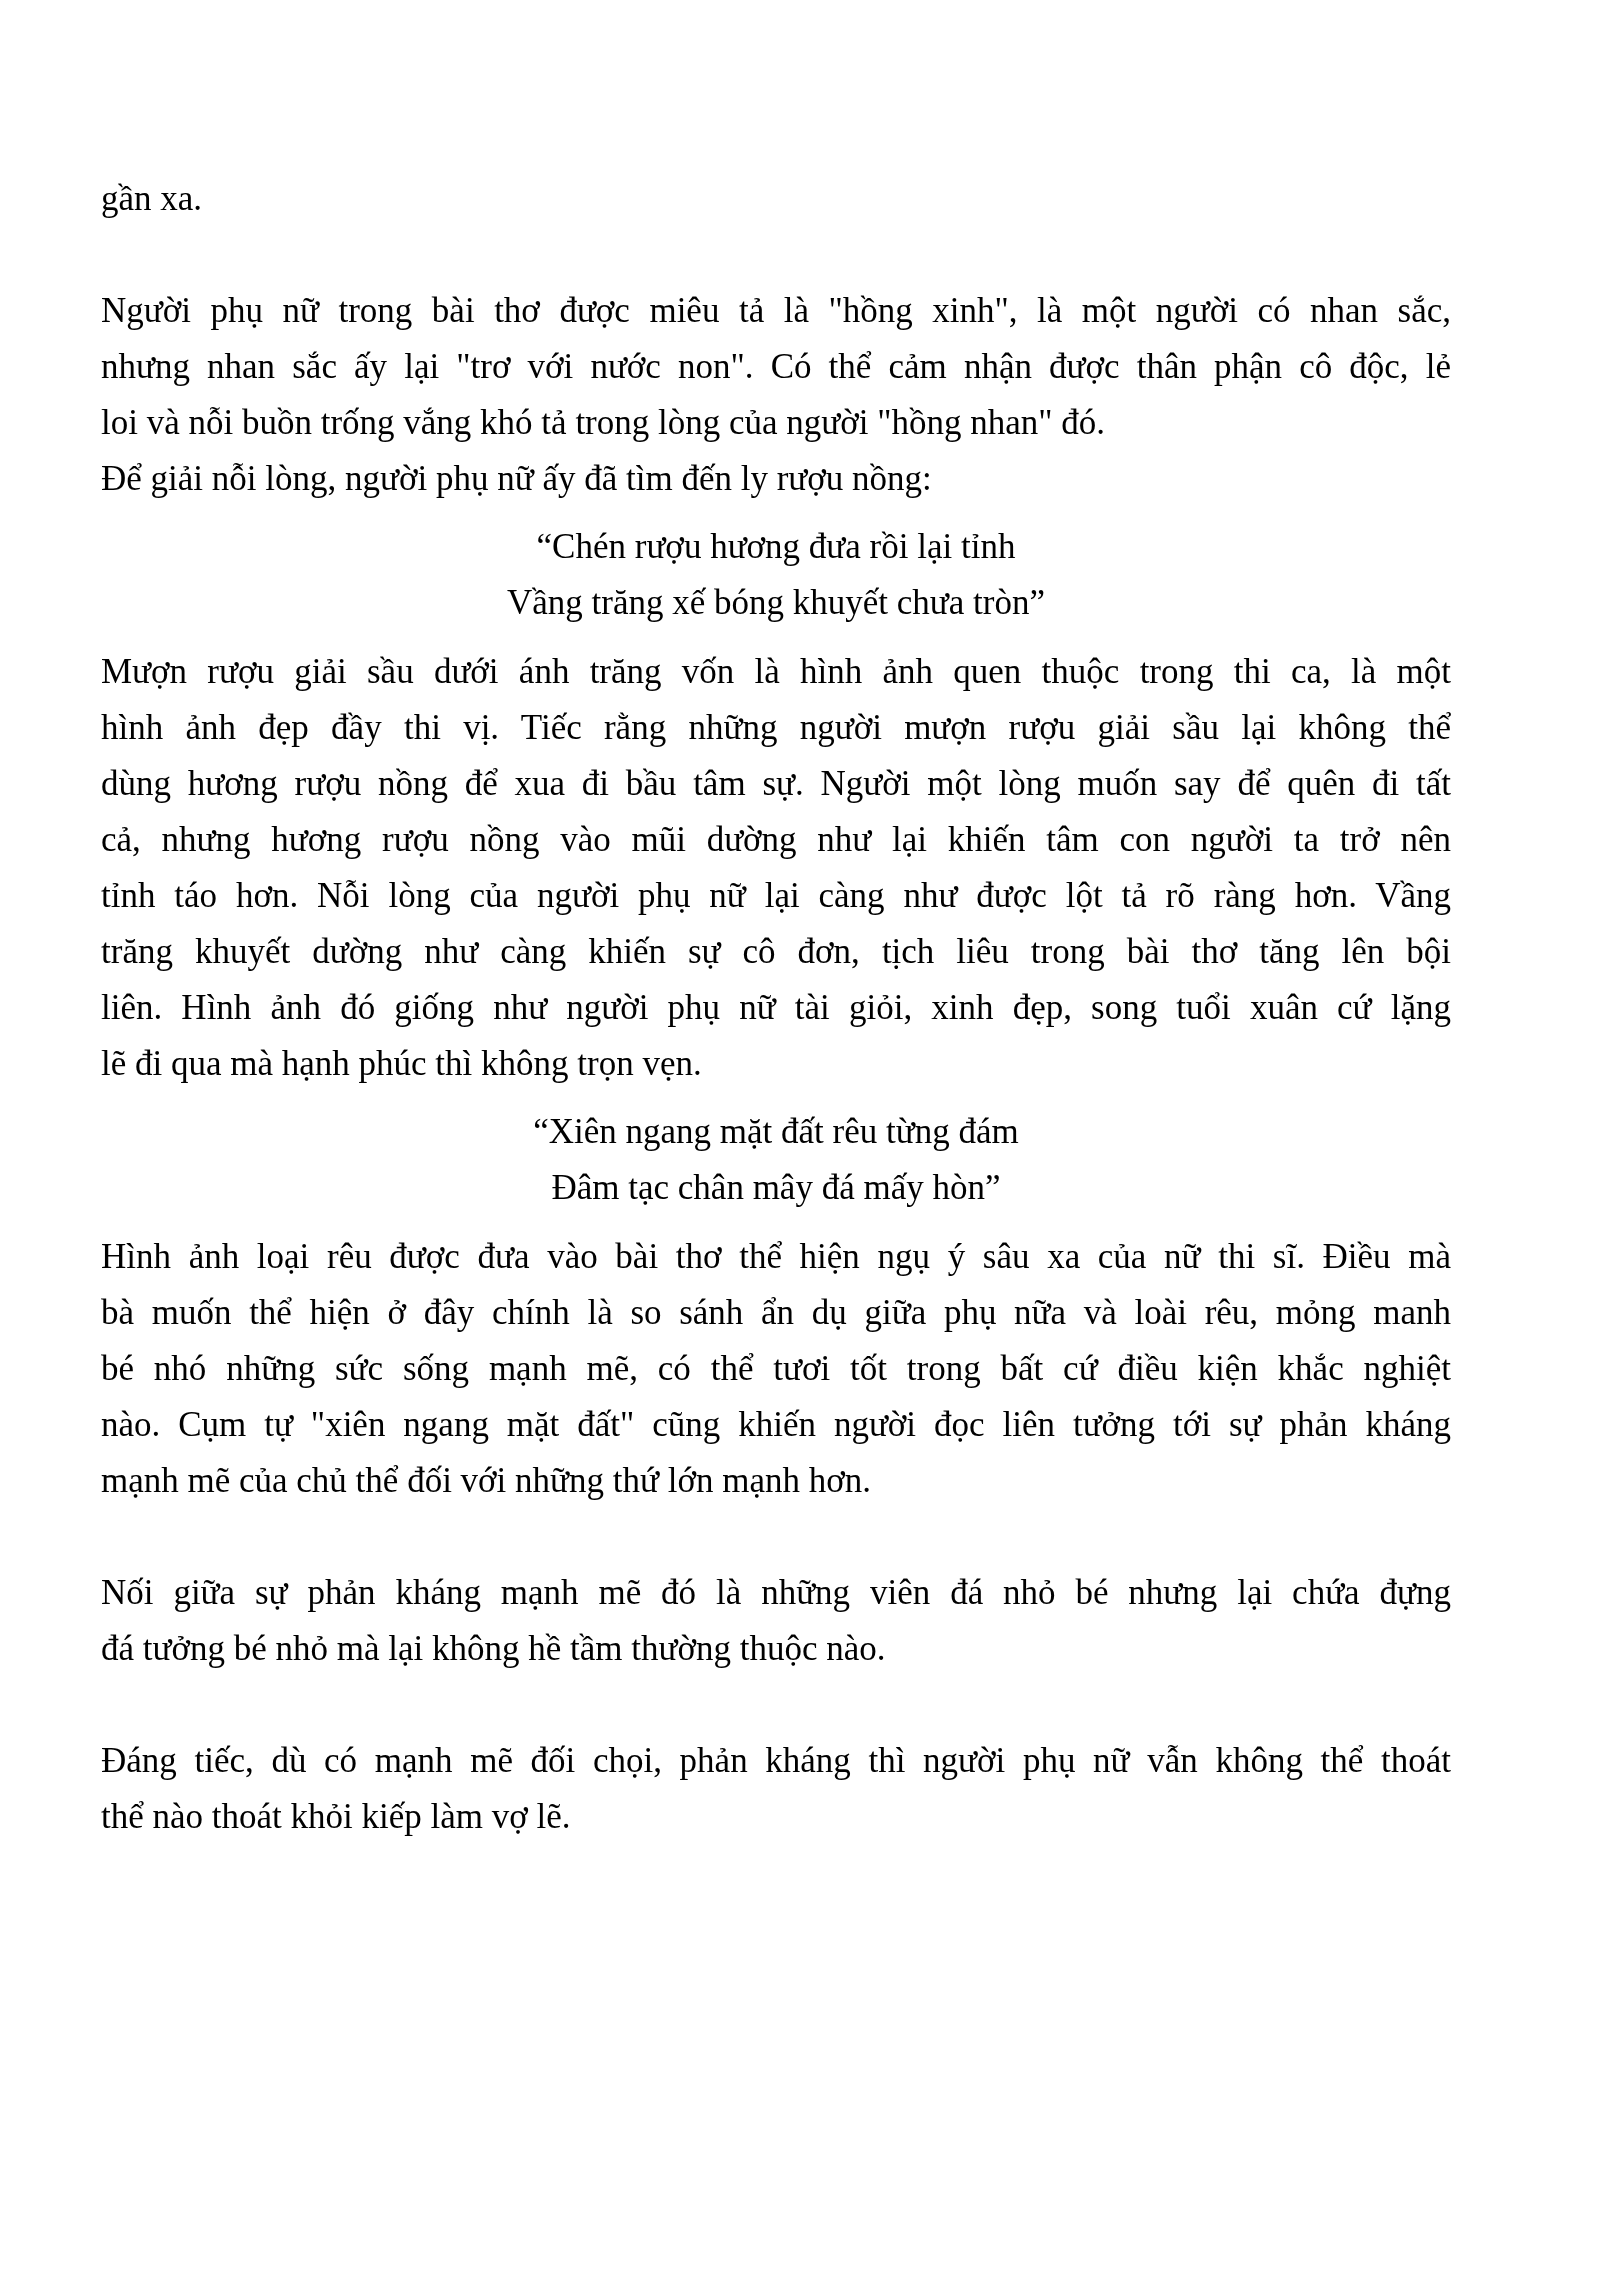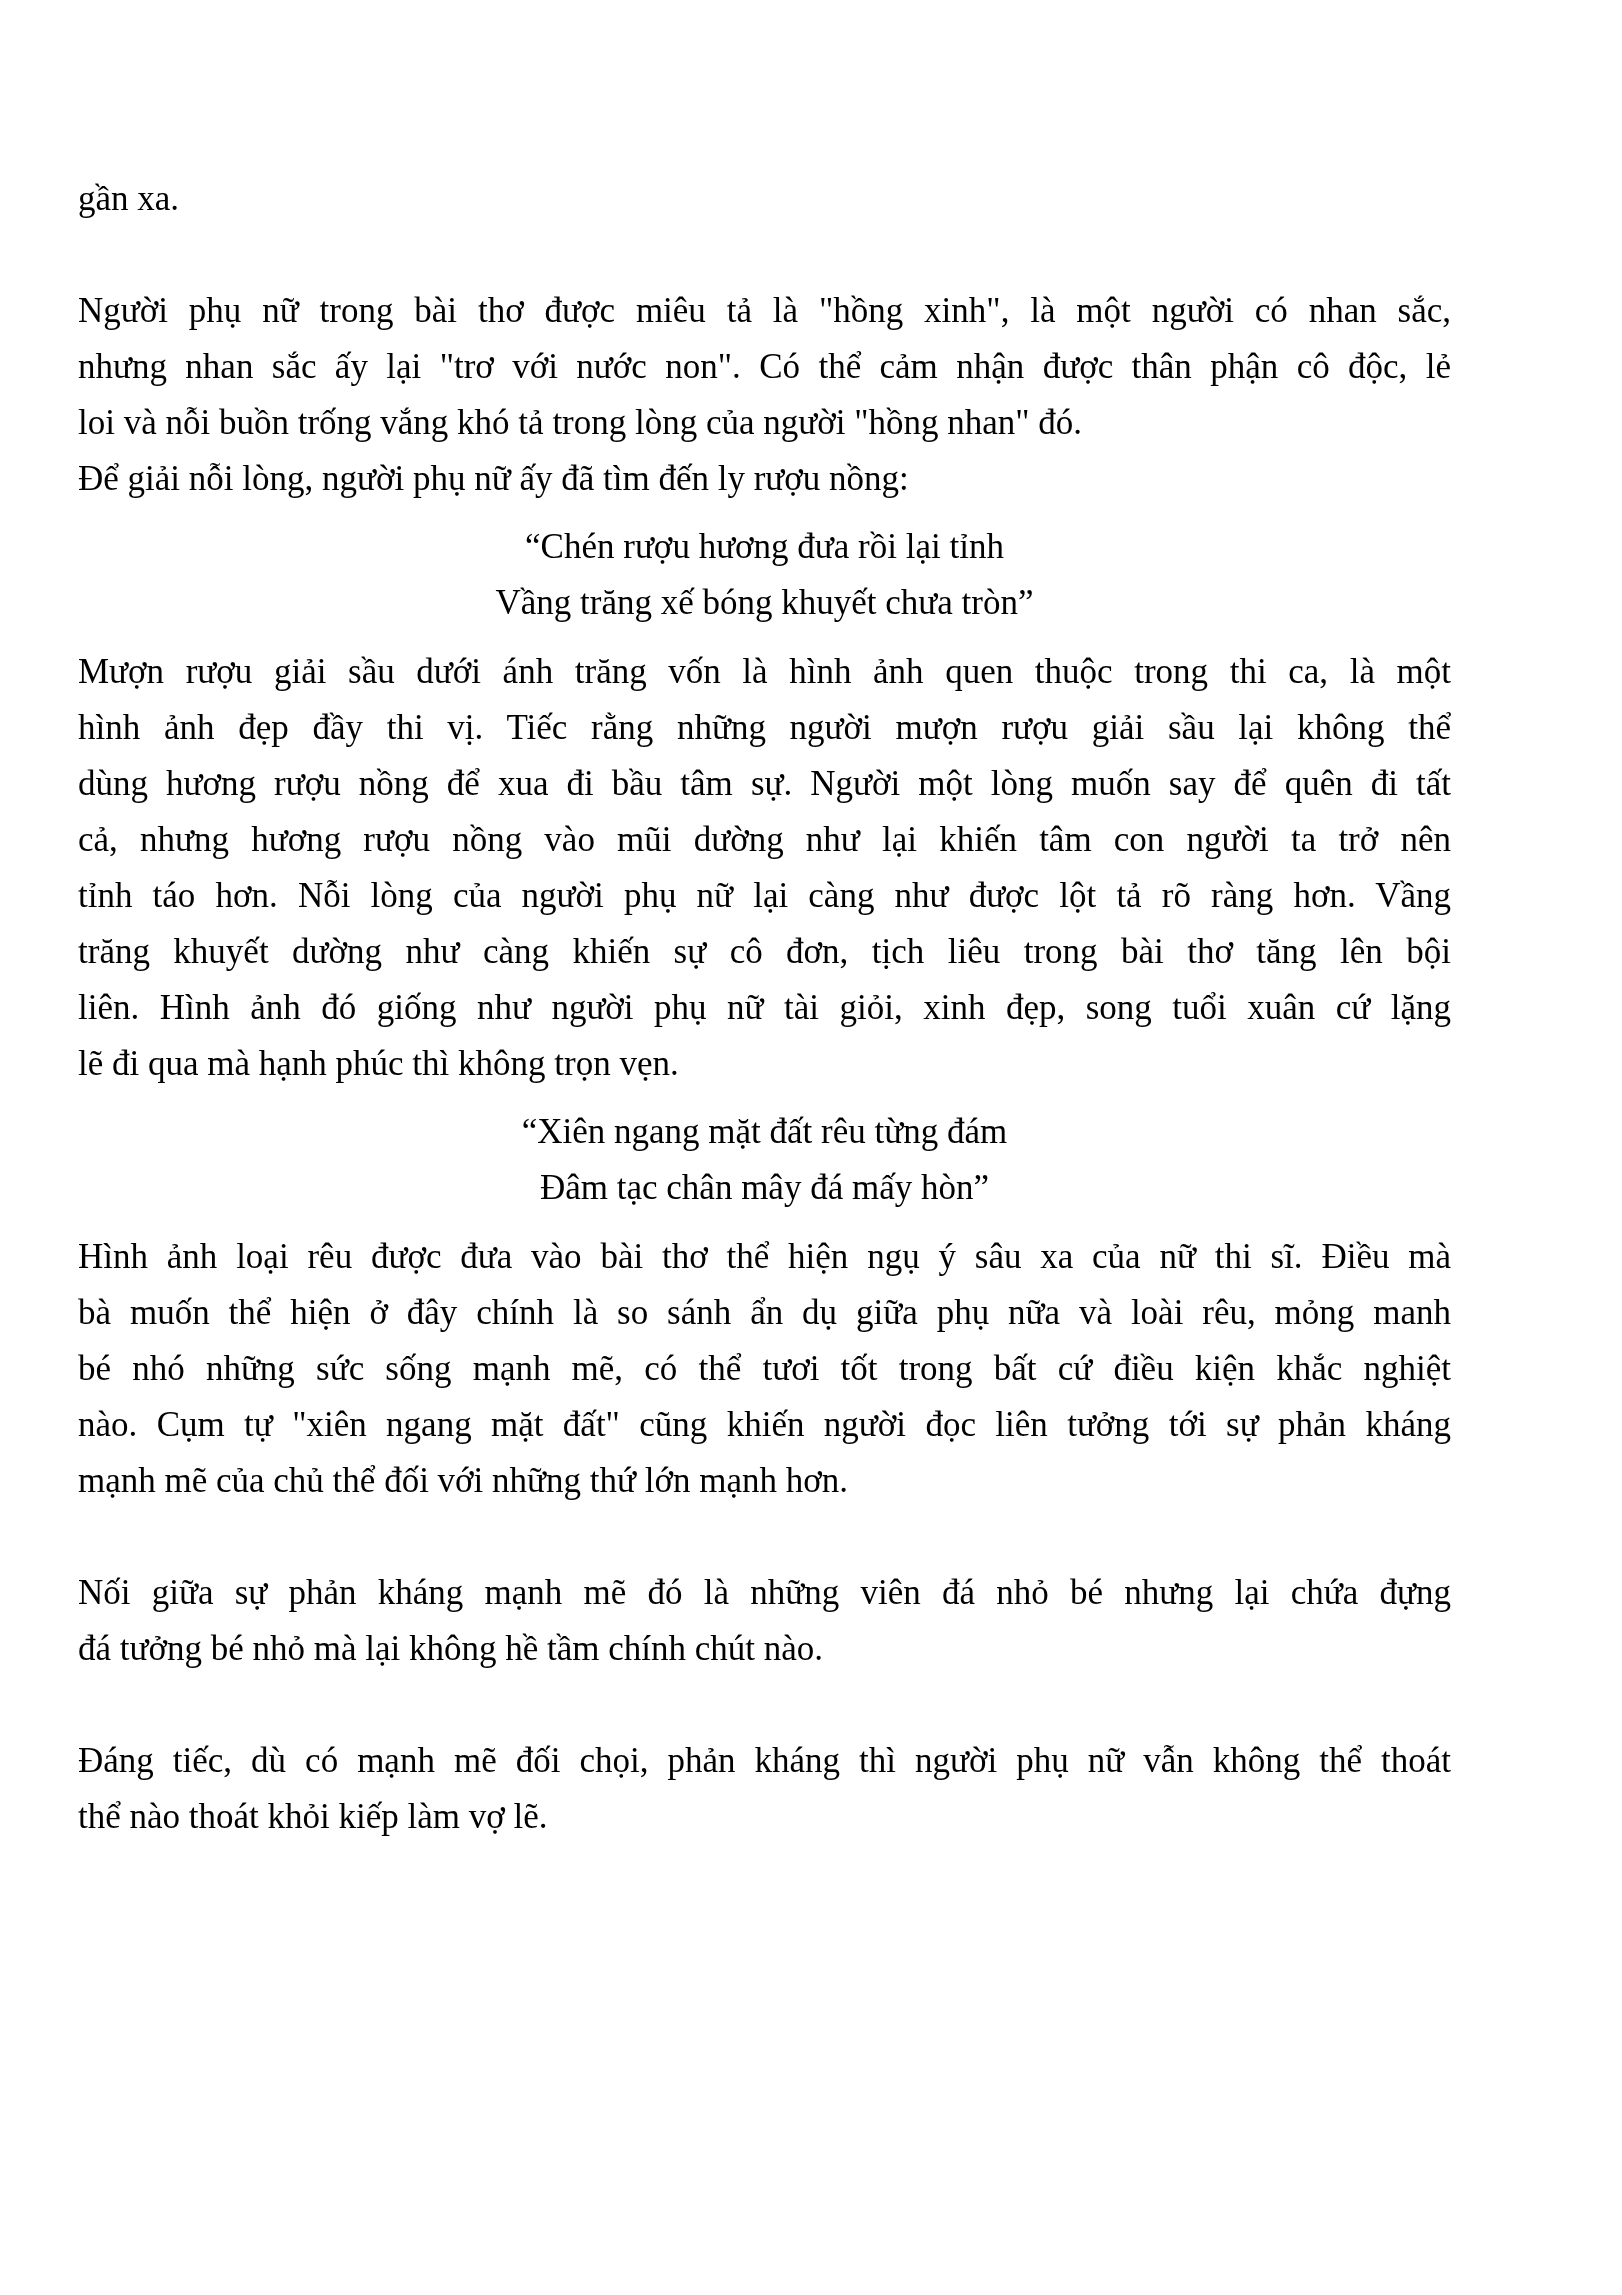--- a/index.html
+++ b/index.html
@@ -8,21 +8,21 @@
     padding: 0;
     background: #808080;
   }
   .page {
     position: relative;
     width: 1623px;
     height: 2295px;
     margin: 0 auto;
     background: #ffffff;
     box-sizing: border-box;
-    padding: 171px 172px 0 78px;
+    padding: 171px 172px 0 101px;
     font-family: "Liberation Serif", "DejaVu Serif", serif;
     font-size: 35px;
     line-height: 56px;
     color: #000000;
   }
   .para { margin: 0; }
   .line { text-align: justify; }
   
   .line.j {
     text-align: justify;
@@ -74,21 +74,21 @@
       <div class="para">
         <div class="line j">Hình ảnh loại rêu được đưa vào bài thơ thể hiện ngụ ý sâu xa của nữ thi sĩ. Điều mà</div>
         <div class="line j">bà muốn thể hiện ở đây chính là so sánh ẩn dụ giữa phụ nữa và loài rêu, mỏng manh</div>
         <div class="line j">bé nhó những sức sống mạnh mẽ, có thể tươi tốt trong bất cứ điều kiện khắc nghiệt</div>
         <div class="line j">nào. Cụm tự "xiên ngang mặt đất" cũng khiến người đọc liên tưởng tới sự phản kháng</div>
         <div class="line">mạnh mẽ của chủ thể đối với những thứ lớn mạnh hơn.</div>
       </div>
       <div class="gap"></div>
       <div class="para">
         <div class="line j">Nối giữa sự phản kháng mạnh mẽ đó là những viên đá nhỏ bé nhưng lại chứa đựng</div>
-        <div class="line">đá tưởng bé nhỏ mà lại không hề tầm chính chút nào.</div>
+        <div class="line">đá tưởng bé nhỏ mà lại không hề tầm thường thuộc nào.</div>
       </div>
       <div class="gap"></div>
       <div class="para">
         <div class="line j">Đáng tiếc, dù có mạnh mẽ đối chọi, phản kháng thì người phụ nữ vẫn không thể thoát</div>
         <div class="line">thể nào thoát khỏi kiếp làm vợ lẽ.</div>
       </div>
     </div>
 </div>
 
 

